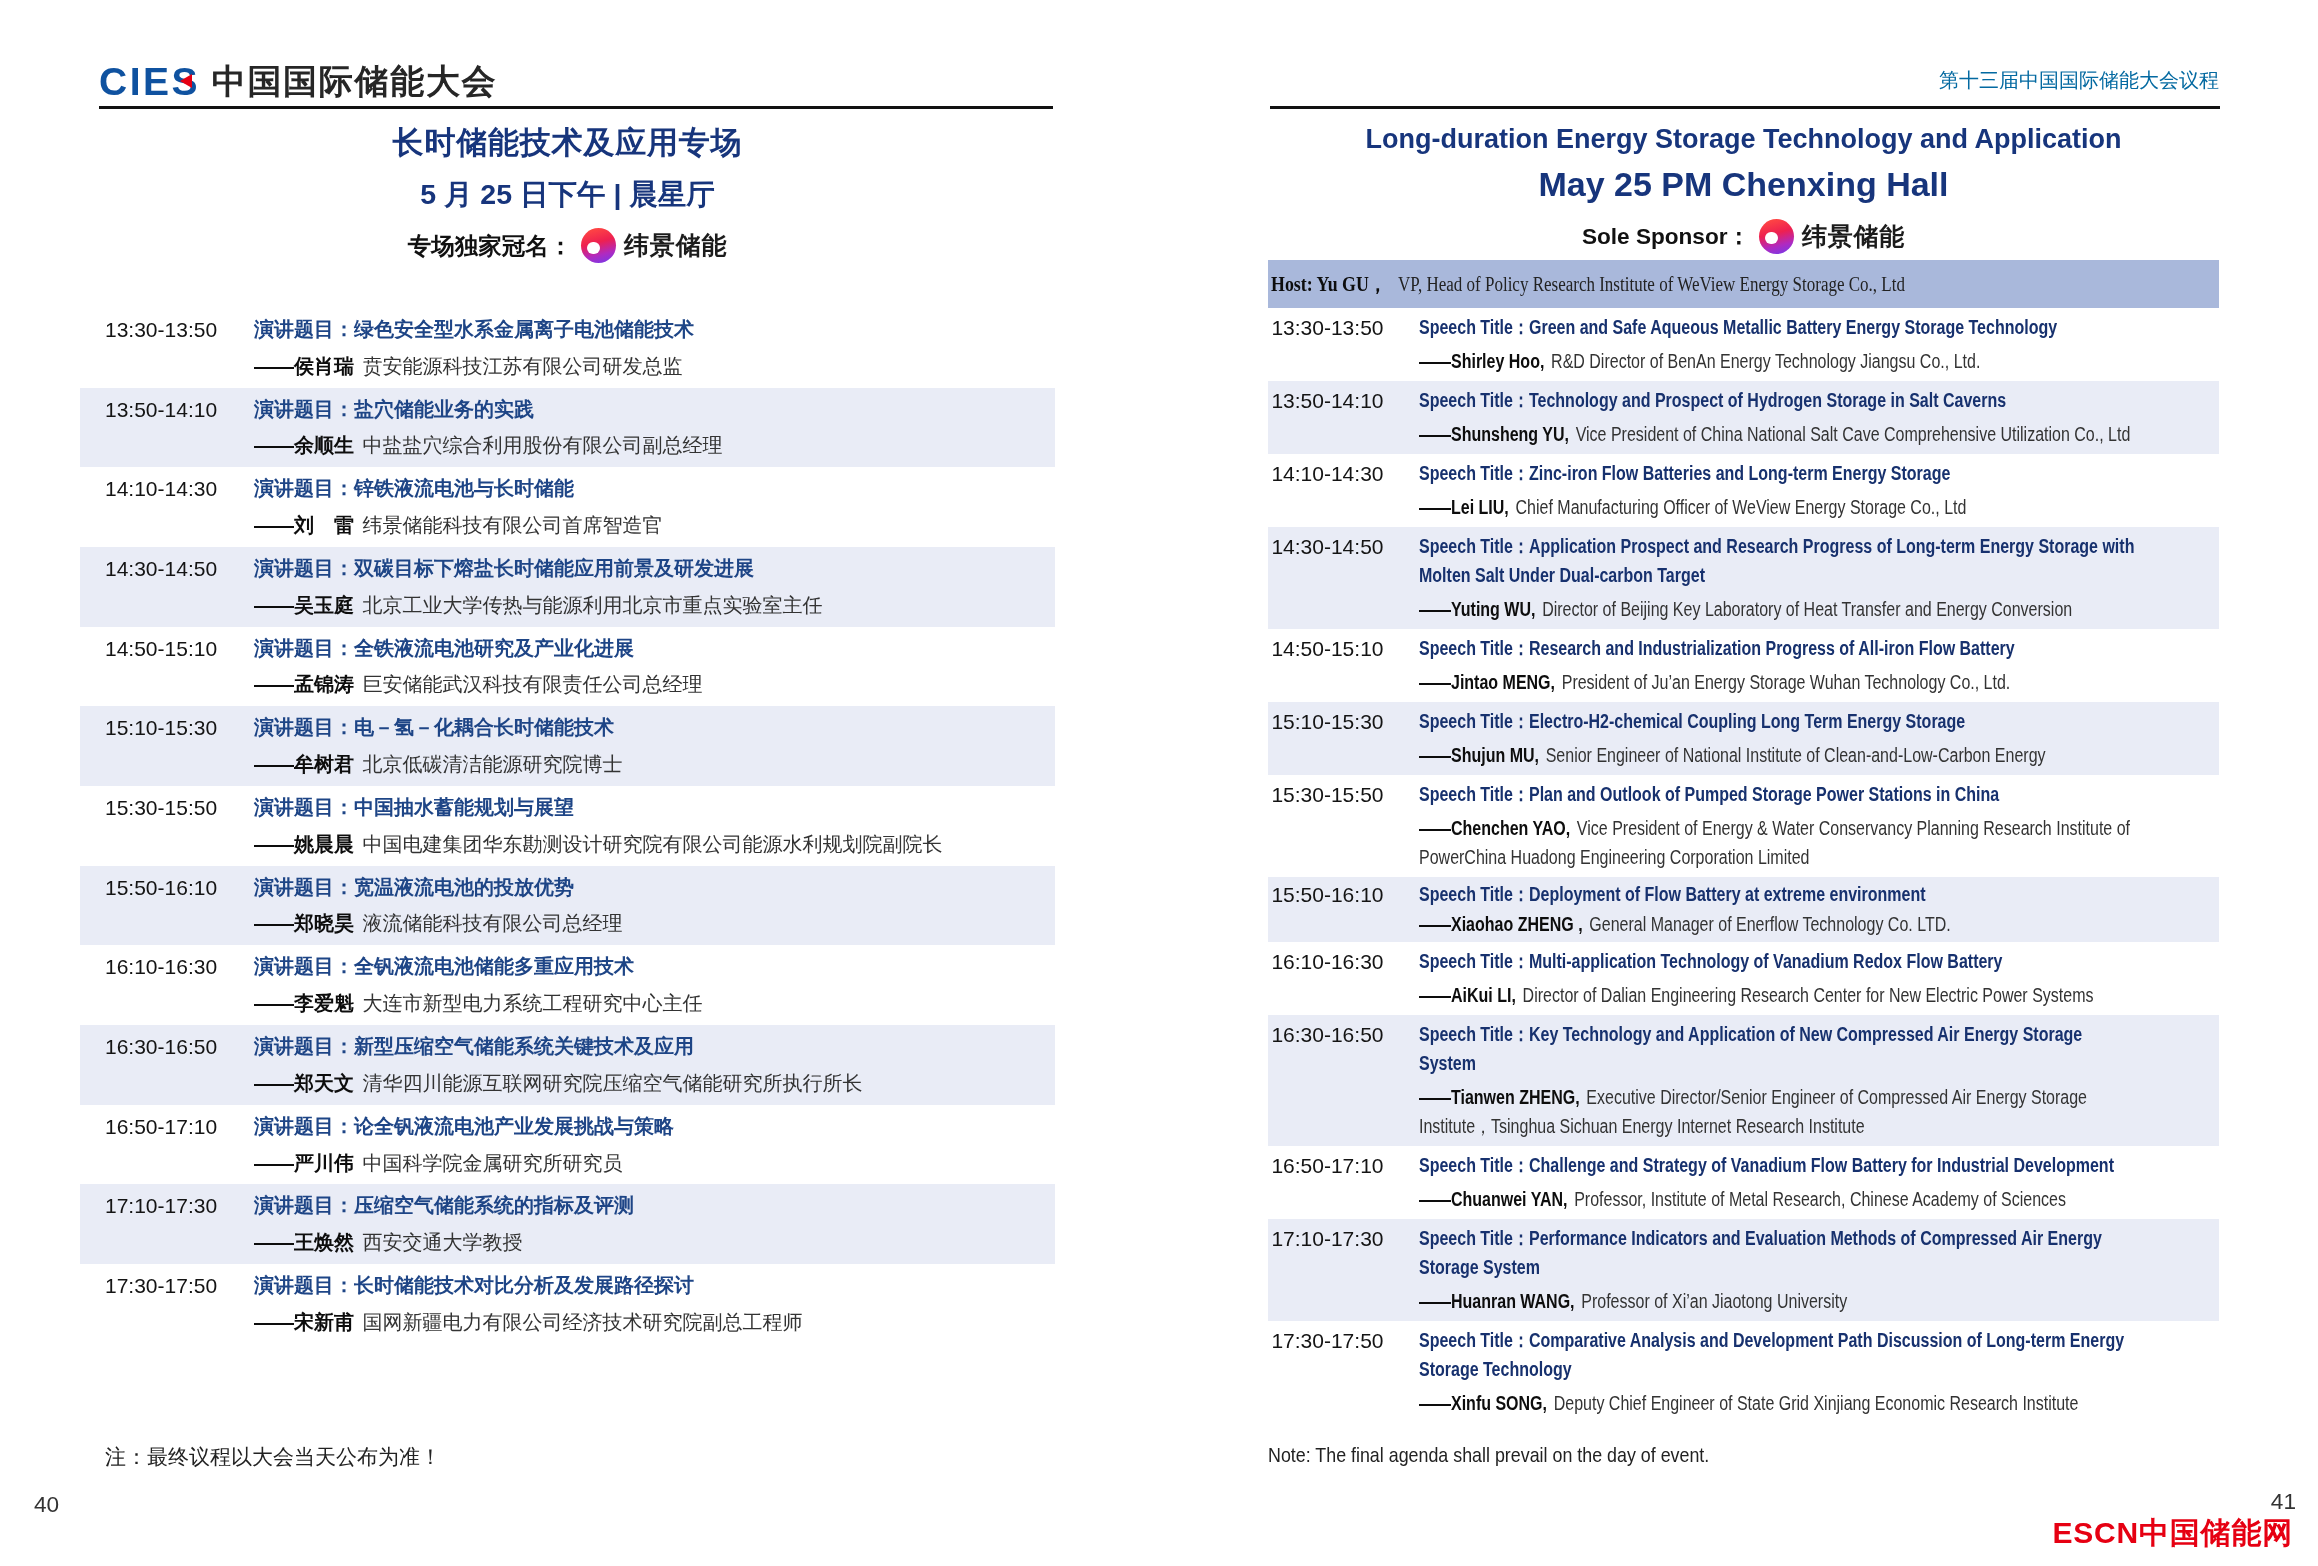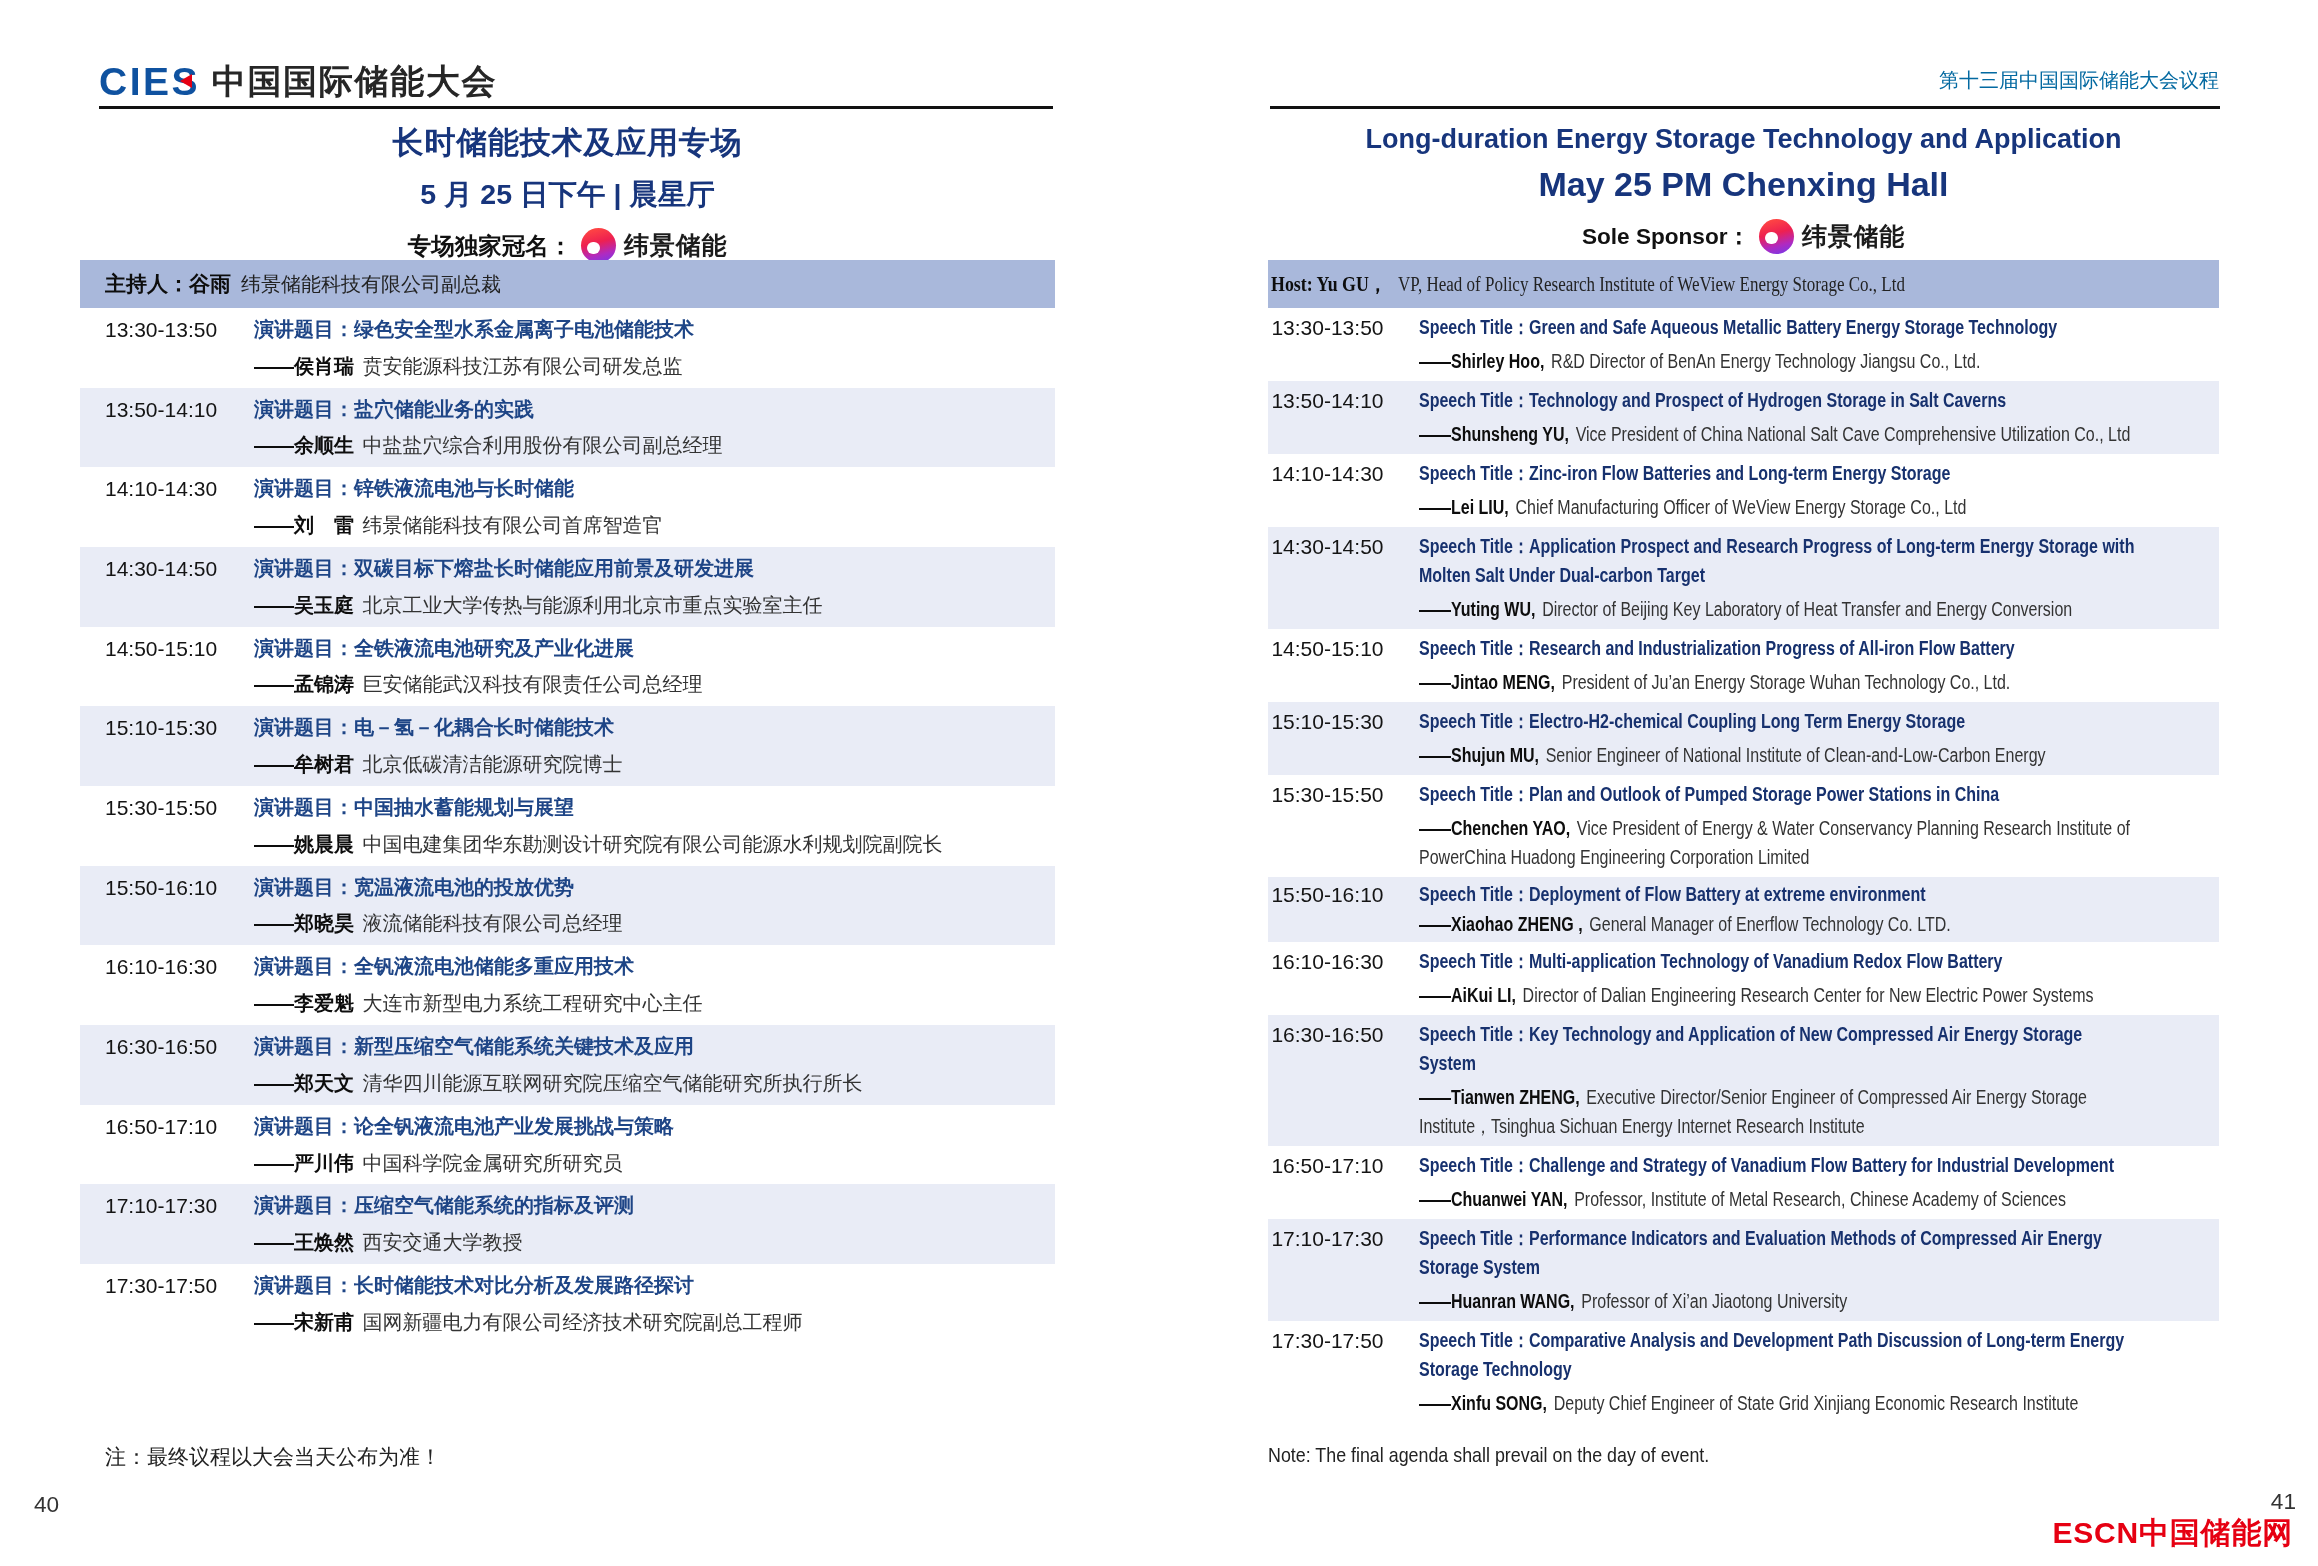--- a/index.html
+++ b/index.html
@@ -98,24 +98,20 @@
   <div class="rule"></div>
   <div class="titles">
     <div class="title-l1">长时储能技术及应用专场</div>
     <div class="title-l2">5 月 25 日下午 | 晨星厅</div>
     <div class="sponsor">
       <span class="sponsor-label">专场独家冠名：</span>
       <span class="wv-logo"></span>
       <span class="sponsor-name">纬景储能</span>
     </div>
   </div>
-  <div class="host-bar">
-    <span class="host-bold">主持人：谷雨</span>
-    <span class="host-rest">纬景储能科技有限公司副总裁</span>
-  </div>
   <div class="rows">
       <div class="row">
         <div class="time">13:30-13:50</div>
         <div class="content">
           <div class="t-line">演讲题目：绿色安全型水系金属离子电池储能技术</div>
           <div class="s-line"><span class="name">——侯肖瑞</span><span class="affil">贲安能源科技江苏有限公司研发总监</span></div>
         </div>
       </div>
       <div class="row alt">
         <div class="time">13:50-14:10</div>

